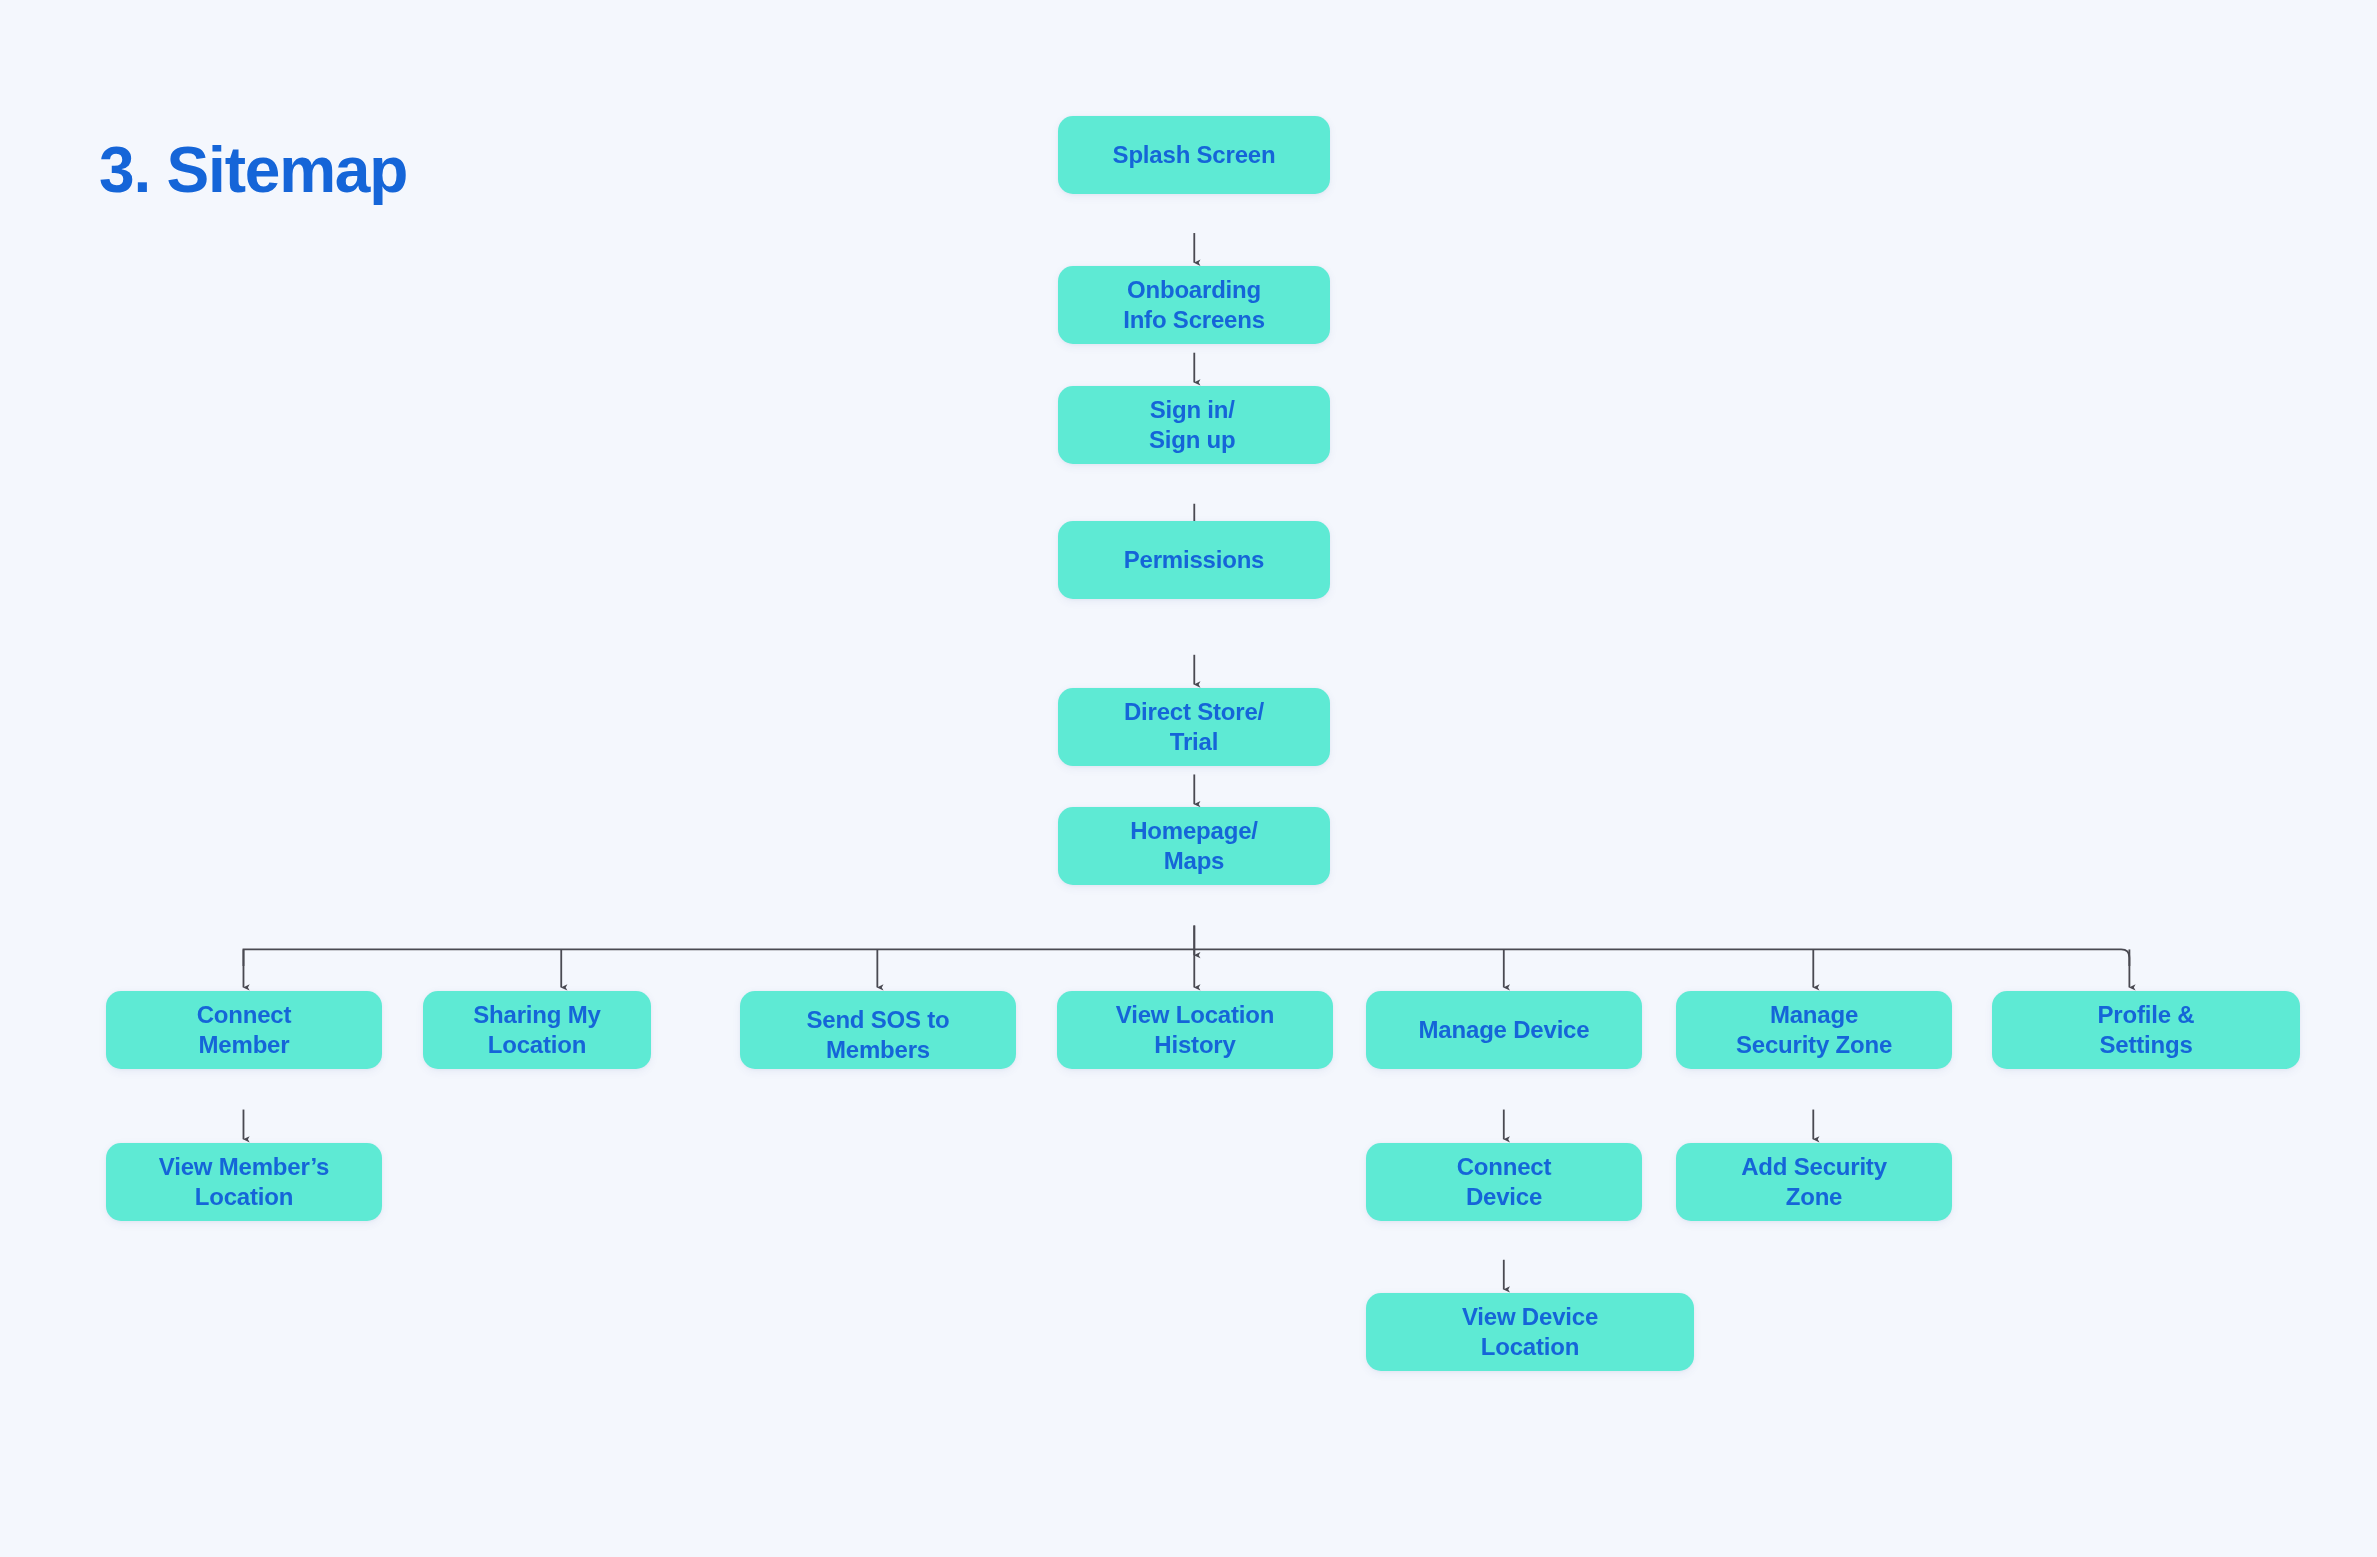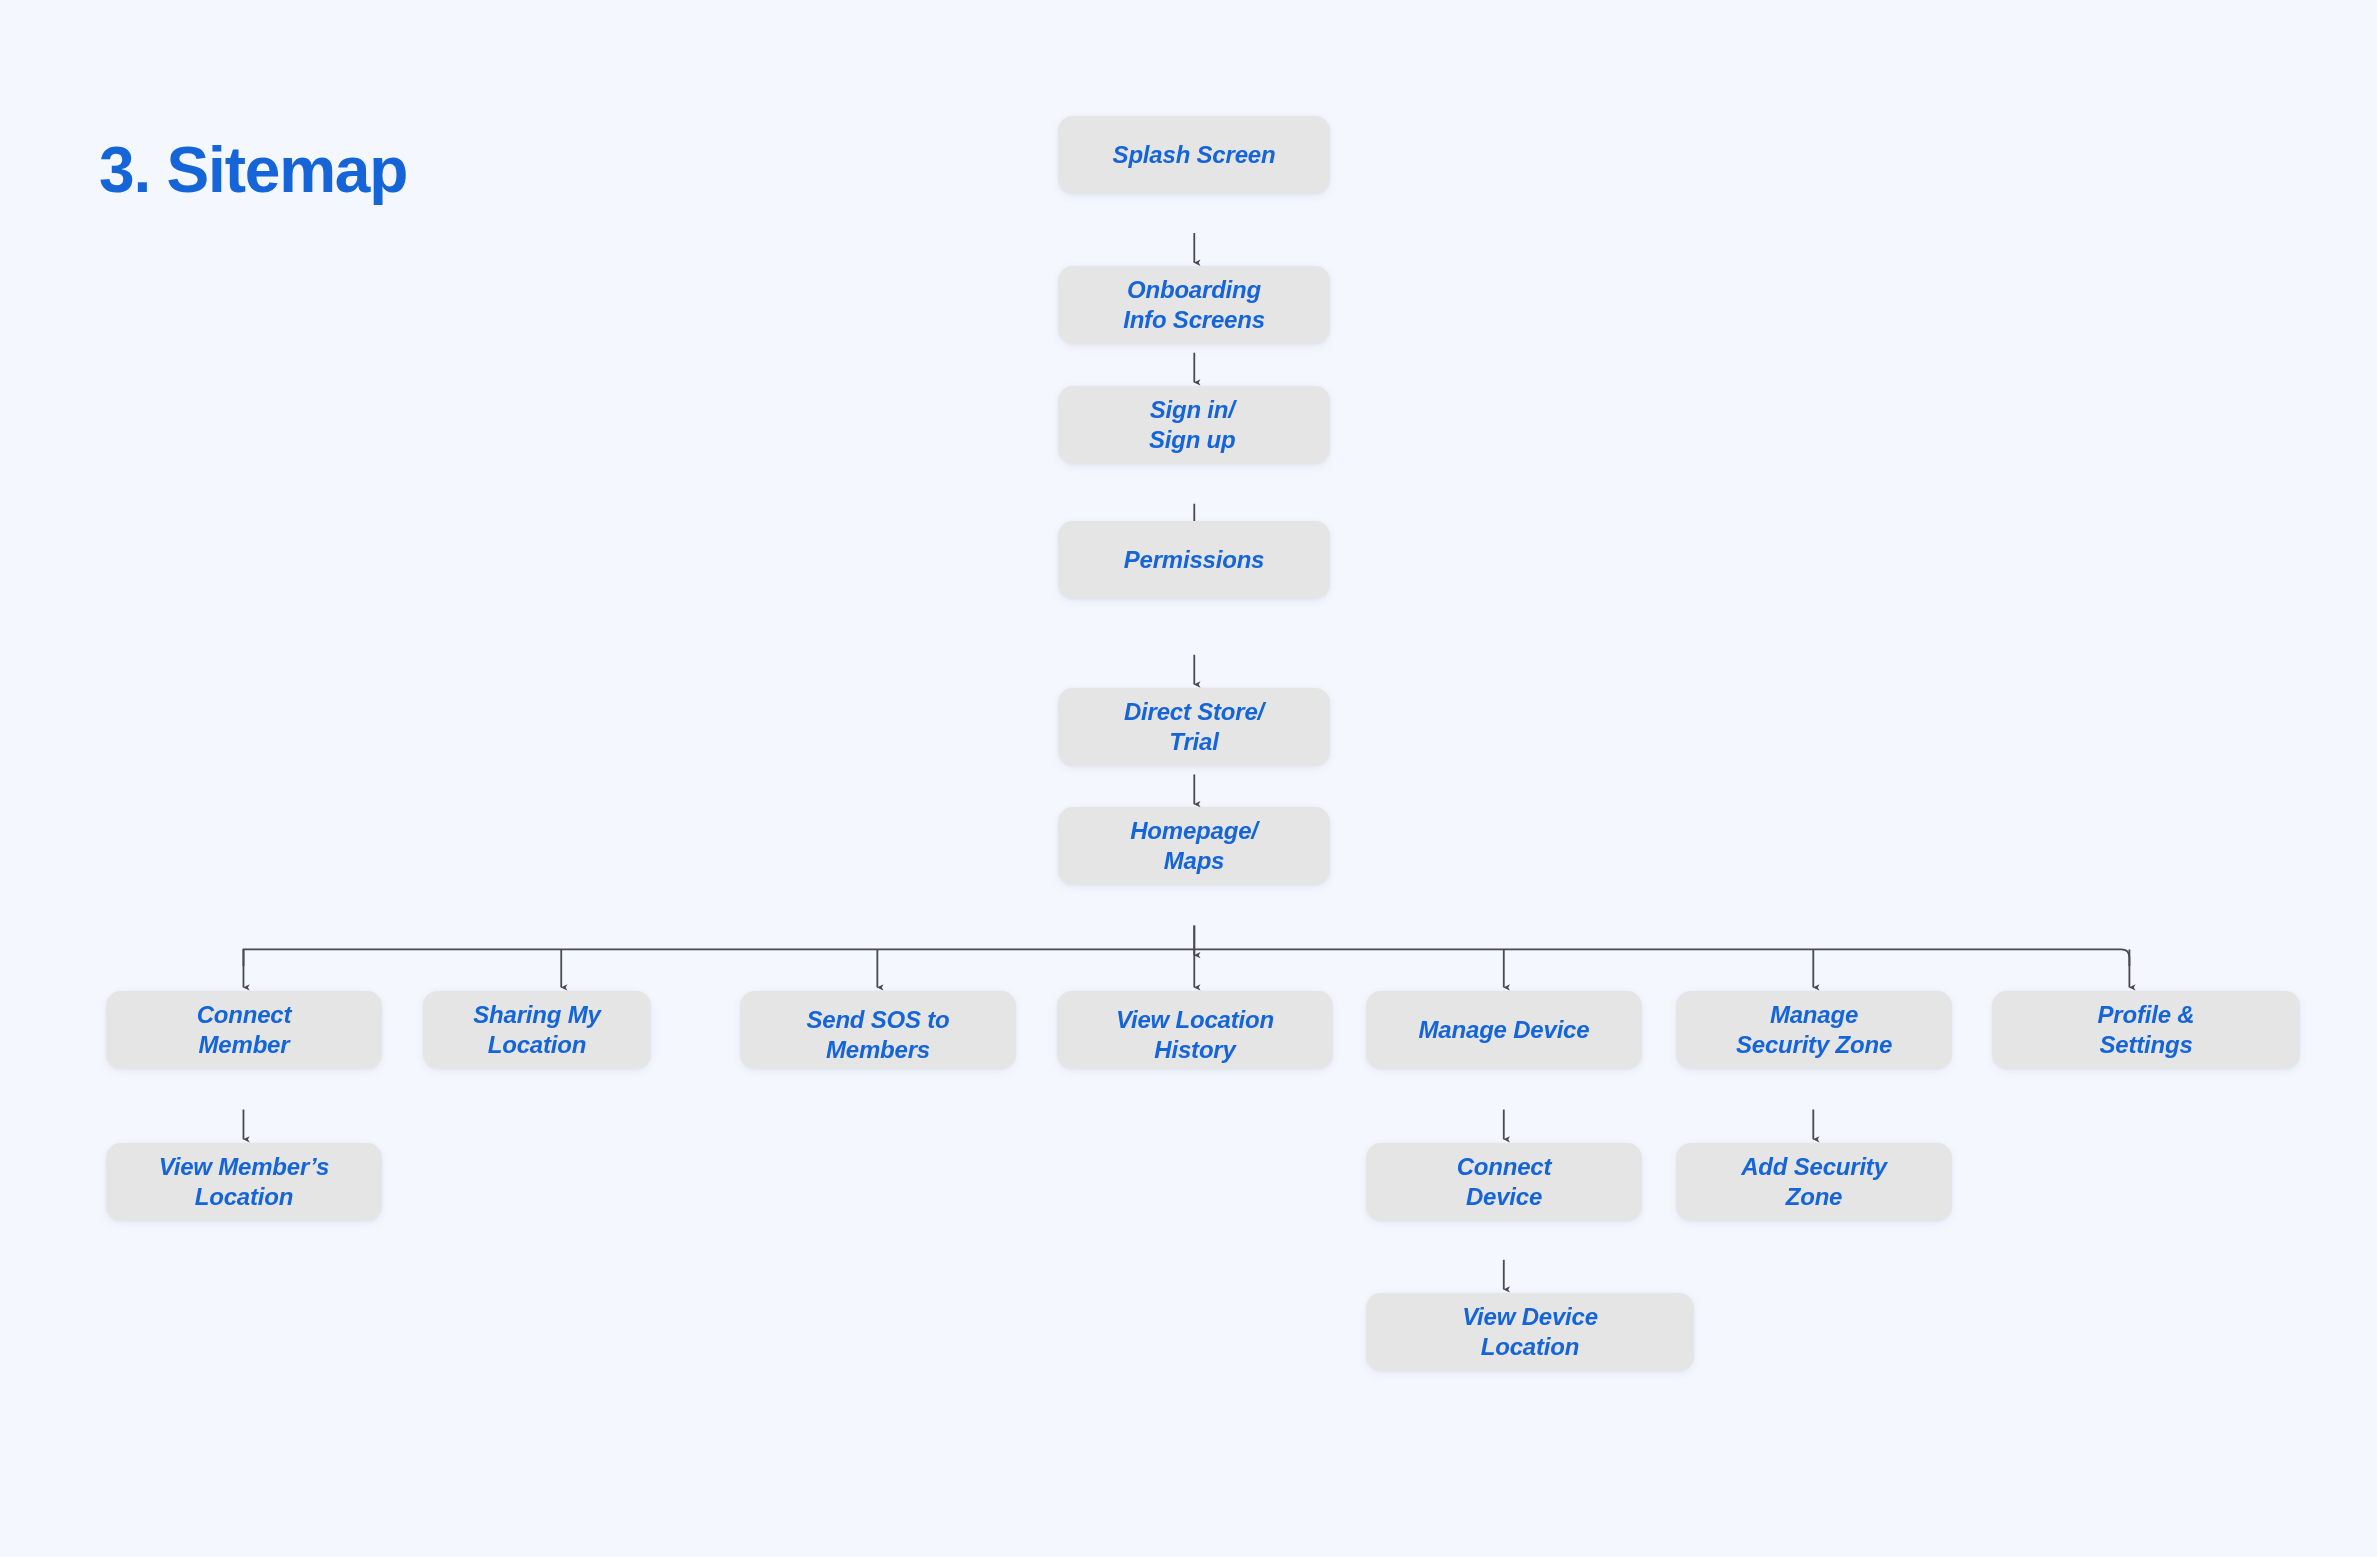--- a/index.html
+++ b/index.html
@@ -43,31 +43,30 @@
     width: 2377px;
     height: 1558px;
     pointer-events: none;
     z-index: 1;
   }
 
   
   .node {
     position: absolute;
     z-index: 2;
-    background: #e5e5e5;
+    background: #5eead4;
     border-radius: 15px;
     box-shadow: 0 2.5px 8.3px rgba(64,92,150,0.07),
                 0 0.8px 2.5px rgba(64,92,150,0.05);
     display: flex;
     align-items: center;
     justify-content: center;
     text-align: center;
     box-sizing: border-box;
     padding: 3.3px 11.6px;
-    font-style: italic;
   }
   .node-label {
     color: #1565d8;
     font-weight: 700;
     font-size: 24px;
     line-height: 1.26;
     letter-spacing: -0.2px;
     white-space: pre-line;
   }
 </style>
@@ -156,21 +155,21 @@
   <div class="node" style="left:423px; top:991px; width:228px; height:78px;">
     <span class="node-label">Sharing My
 Location</span>
   </div>
 
   <div class="node" style="left:740px; top:991px; width:276px; height:78px;align-items:flex-end;">
     <span class="node-label">Send SOS to
 Members</span>
   </div>
 
-  <div class="node" style="left:1057px; top:991px; width:276px; height:78px;align-items:flex-end;">
+  <div class="node" style="left:1057px; top:991px; width:276px; height:78px;">
     <span class="node-label">View Location
 History</span>
   </div>
 
   <div class="node" style="left:1366px; top:991px; width:276px; height:78px;">
     <span class="node-label">Manage Device</span>
   </div>
   <div class="node" style="left:1366px; top:1143px; width:276px; height:78px;">
     <span class="node-label">Connect
 Device</span>

